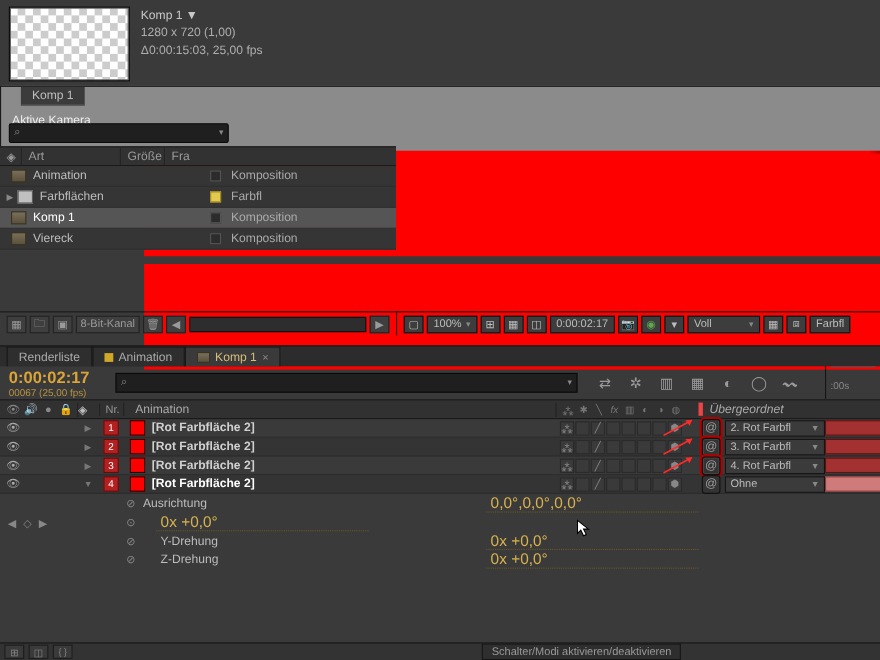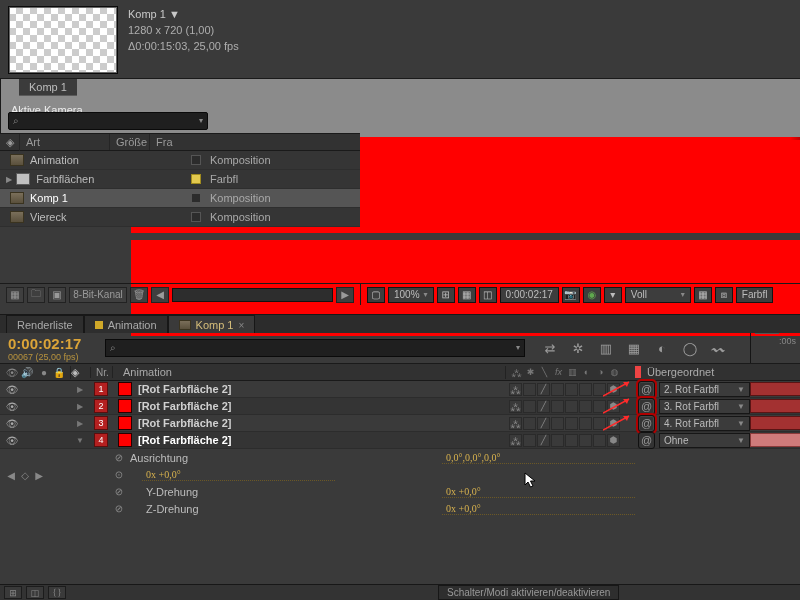--- a/index.html
+++ b/index.html
@@ -82,34 +82,34 @@
   .tl-head { position:absolute; top:333px; left:0; right:0; height:30px; display:flex;}
   .tl-tc { width:105px; padding:2px 8px;}
   .tl-tc .big { color:#dba438; font-size:15px; font-weight:bold;}
   .tl-tc .sm { color:#b8933e; font-size:9px;}
   .tl-search { width:420px; display:flex; align-items:center;}
   .tl-search .searchfield { flex:1; height:18px; background:#1f1f1f; border:1px solid #0a0a0a; position:relative;}
   .tl-search .searchfield .mag { position:absolute; left:4px; top:2px; color:#888; font-size:10px;}
   .tl-search .searchfield .tri { position:absolute; right:4px; top:3px; color:#888; font-size:8px;}
   .tl-tools { flex:1; display:flex; align-items:center; justify-content:flex-start; gap:6px; padding-left:14px;}
   .tl-tools .tbtn { width:22px; height:18px; color:#9b9b9b; display:flex; align-items:center; justify-content:center; font-size:13px;}
-  .tl-ruler { width:50px; border-left:1px solid #151515; display:flex; flex-direction:row; align-items:flex-start; padding:0 4px; position:relative;}
+  .tl-ruler { width:50px; border-left:1px solid #151515; display:flex; flex-direction:column; align-items:flex-start; padding:0 4px; position:relative;}
   .tl-ruler .rcap { color:#888; font-size:9px; line-height:9px; padding-top:4px;}
   .tl-ruler .ticks { height:10px; width:100%; border-top:1px solid #555; position:relative;}
 
   
   .colhdr { position:absolute; top:363px; left:0; right:0; height:18px; background:#313131; border-top:1px solid #1a1a1a; border-bottom:1px solid #1a1a1a; display:flex; align-items:center;}
   .colhdr .icons { width:70px; display:flex; gap:2px; padding-left:5px;}
   .colhdr .icons span { width:14px; height:14px; color:#888; font-size:10px; display:flex; align-items:center; justify-content:center;}
   .colhdr .spacer { width:20px; border-left:1px solid #222;}
   .colhdr .nr { width:22px; padding-left:5px; color:#999; border-left:1px solid #222; font-size:10px;}
   .colhdr .ename { flex:1; padding-left:10px; color:#aaa; border-left:1px solid #222; }
   .colhdr .switches { width:130px; display:flex; gap:1px; border-left:1px solid #222; padding:0 4px;}
   .colhdr .switches span { width:13px; height:13px; color:#777; font-size:9px; display:flex; align-items:center; justify-content:center;}
-  .colhdr .parent { width:115px; padding-left:6px; color:#aaa; border-left:6px solid #ef4444;}
+  .colhdr .parent { width:115px; padding-left:6px; color:#aaa; border-left:4px solid #ef4444;font-style:italic;}
   .colhdr .track { width:50px; border-left:1px solid #222;}
 
   
   .layers { position:absolute; top:381px; left:0; right:0;}
   .lrow { height:17px; display:flex; align-items:center; border-bottom:1px solid #2c2c2c;}
   .lrow.alt { background:#343434;}
   .lrow .vis { width:70px; display:flex; gap:0; padding-left:5px;}
   .lrow .vis span { width:14px; height:14px; color:#aaa; font-size:10px; display:flex; align-items:center; justify-content:center;}
   .lrow .twirl { width:20px; display:flex; justify-content:center; color:#777; font-size:8px;}
   .lrow .numwrap { width:22px; display:flex; justify-content:center;}
@@ -127,21 +127,21 @@
   .lrow .track { width:50px; height:100%; position:relative;}
   .lrow .bar { position:absolute; left:0; right:-2px; top:1px; bottom:1px; background:#a33131; border:1px solid #5a1414;}
   .lrow .bar.light { background:#cf7b7b; border-color:#8a3a3a;}
 
   
   .prow { height:17px; display:flex; align-items:center;}
   .prow .leading { width:112px;}
   .prow .stop { width:14px; color:#888; font-size:10px; display:flex; justify-content:center;}
   .prow .pname { flex:1; padding-left:4px; color:#bdbdbd;}
   .prow .indent { width:16px;}
-  .prow .val { width:193px; color:#d8b24e; padding-left:4px; border-bottom:1px dotted #6b5826; font-size:10px;font-family:Liberation Serif, serif;}
+  .prow .val { width:193px; color:#d8b24e; padding-left:4px; border-bottom:1px dotted #6b5826; font-size:14px;}
   .prow .parentcol2 { width:115px;}
   .prow .track2 { width:50px;}
 
   
   .kfnav { position:absolute; top:470px; left:5px; width:50px; display:flex; gap:2px; color:#888; font-size:10px;}
   .kfnav span { width:12px; text-align:center;}
 
   
   .bottom { position:absolute; bottom:0; left:0; right:0; height:16px; display:flex; align-items:center; background:#333; border-top:1px solid #171717;}
   .bottom .bbtn { width:18px; height:13px; margin-left:4px; background:#3a3a3a; border:1px solid #1c1c1c; color:#888; font-size:9px; display:flex;align-items:center;justify-content:center;}

